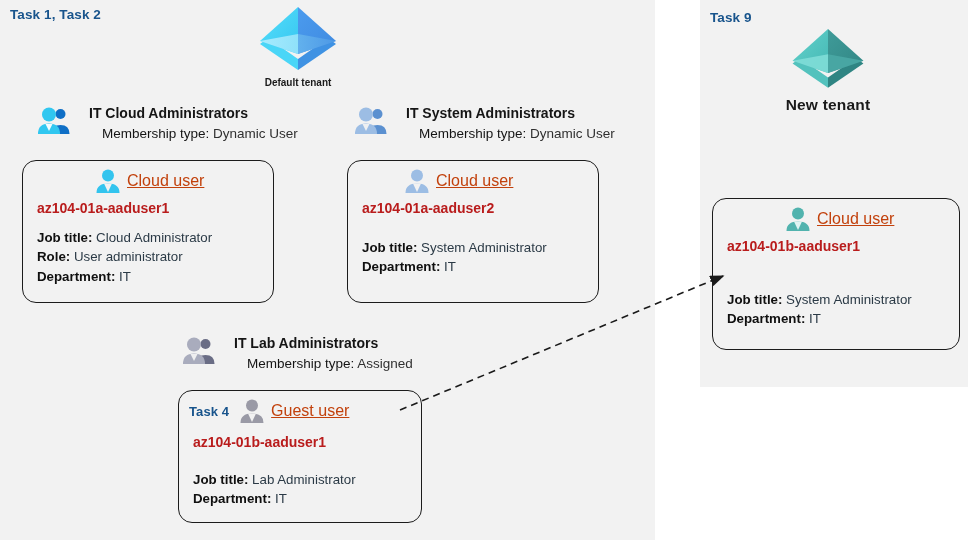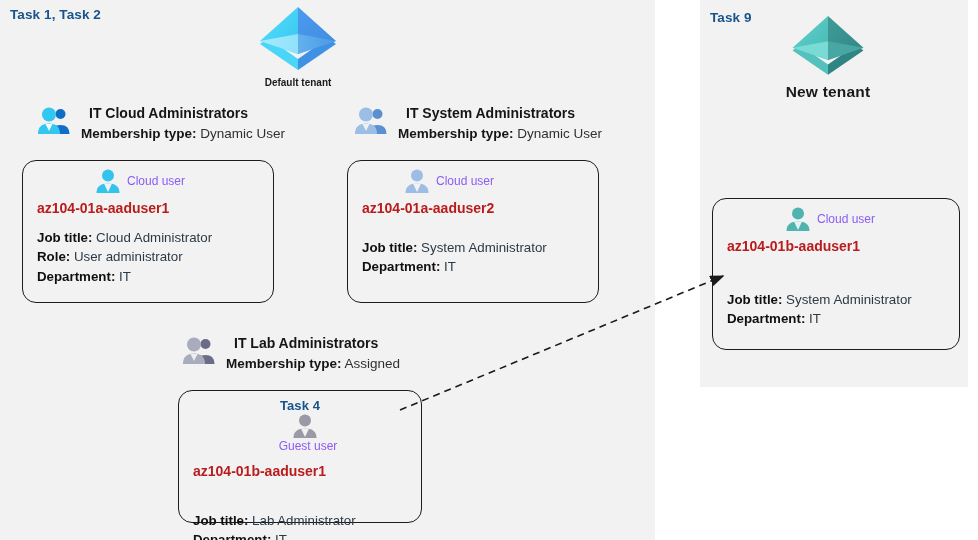--- a/index.html
+++ b/index.html
@@ -28,35 +28,35 @@
     letter-spacing:.1px;
     white-space:nowrap;
   }
   #task12{left:10px;top:7px;}
   #task3{left:710px;top:10px;}
   #task4{left:188px;top:400px;font-size:13px;}
 
   
   .tenant{position:absolute;text-align:center;}
   #tenant-default{left:228px;top:2px;width:140px;}
-  #tenant-new{left:758px;top:11px;width:140px;}
+  #tenant-new{left:758px;top:24px;width:140px;}
   .tenant-icon{display:block;margin:0 auto;}
   .tenant-name{
     font-weight:bold;font-size:10px;color:#1a1a1a;
     line-height:1.45;margin-top:2px;white-space:nowrap;
   }
   #tenant-new .tenant-name{font-size:15.5px;letter-spacing:.2px;}
 
   
   .group{position:absolute;display:flex;align-items:flex-start;}
   .group-icon{flex:0 0 auto;margin-top:2px;margin-right:7px;}
   .group-text{line-height:1.42;}
   .group-name{font-weight:bold;font-size:14px;color:#151515;white-space:nowrap;margin-left:8px;}
   .group-member{font-size:13.5px;color:#303030;white-space:nowrap;}
-  .group-member b{font-weight:bold;color:#151515;}
+  .group-member b{font-weight:normal;color:#151515;margin-left:21px;}
   #grp-cloud{left:38px;top:104px;}
   #grp-system{left:355px;top:104px;}
   #grp-lab{left:183px;top:334px;}
 
   
   .card{
     position:absolute;
     background:#f2f2f2;
     border:1.6px solid #1c1c1c;
     border-radius:14px;
@@ -67,40 +67,40 @@
   #card-u3{left:712px;top:198px;width:248px;height:152px;}
   #card-u4{left:178px;top:390px;width:244px;height:133px;}
 
   .card-head{
     display:flex;align-items:center;
     padding:7px 0 0 0;
     justify-content:flex-start;
   }
   .card-head .user-icon{flex:0 0 auto;}
   .card-usertype{
-    font-size:12px;color:#8b5cf6;margin-left:6px;white-space:nowrap;
+    font-size:16px;color:#c2410c;margin-left:6px;white-space:nowrap;text-decoration:underline;
   }
   .card-upn{
     font-weight:bold;font-size:14px;color:#b91c1c;
     margin:6px 0 0 14px;white-space:nowrap;
   }
   .card-attrs{margin:14px 0 0 14px;}
   .attr{font-size:13.3px;color:#2b3a46;line-height:1.46;white-space:nowrap;}
   .attr b{font-weight:bold;color:#101010;}
 
   
   #card-u1 .card-head{padding-left:72px;}
   #card-u2 .card-head{padding-left:56px;}
   #card-u3 .card-head{padding-left:72px;}
-  #card-u4 .card-head{padding-left:56px;flex-direction:column;}
+  #card-u4 .card-head{padding-left:56px;}
 
   #card-u1 .card-attrs{margin-top:12px;}
   #card-u2 .card-attrs{margin-top:22px;}
   #card-u3 .card-attrs{margin-top:36px;}
-  #card-u4 .card-attrs{margin-top:32px;}
+  #card-u4 .card-attrs{margin-top:20px;}
 
   #card-u4 .card-head{padding-left:10px;align-items:center;}
   #card-u4 .card-upn{margin-top:10px;}
 
   #task4{position:static;display:inline-block;margin-right:10px;}
 
   
   #connector{position:absolute;left:0;top:0;width:978px;height:540px;pointer-events:none;}
 </style>
 </head>

